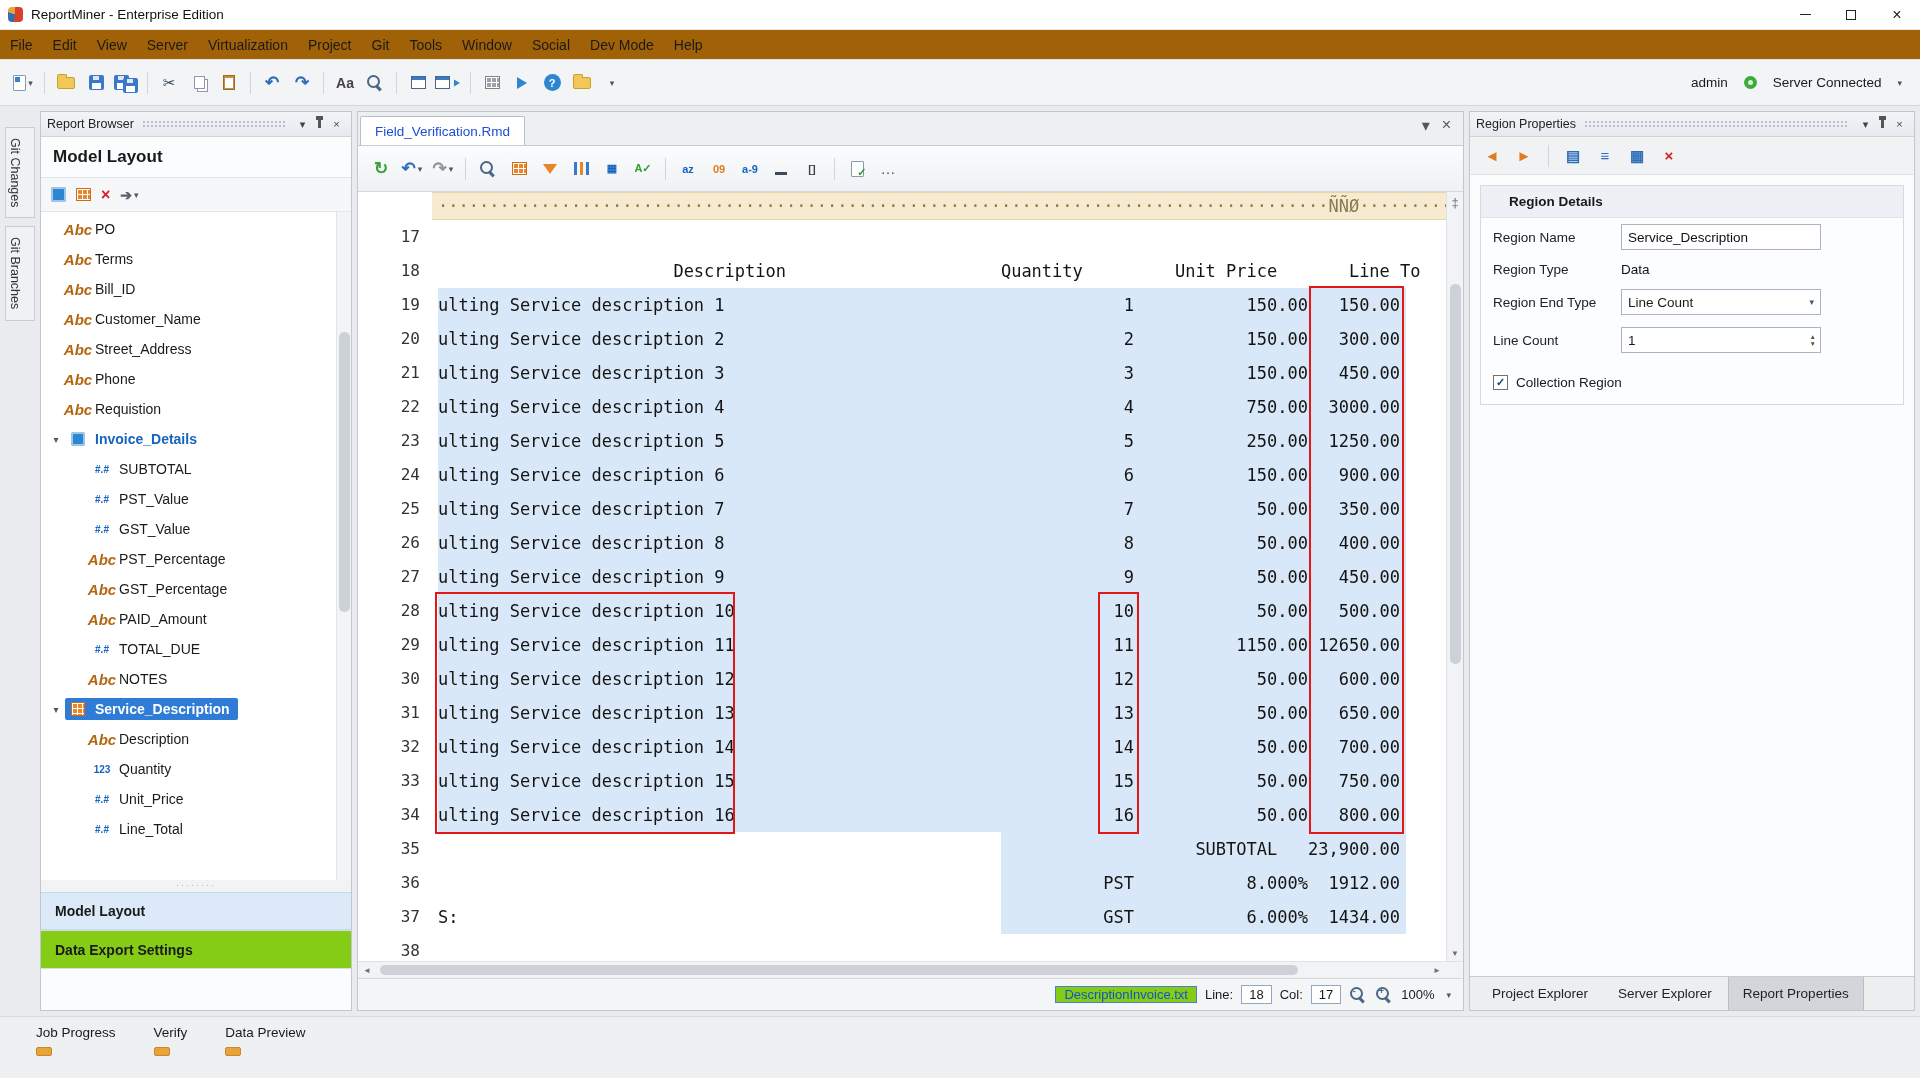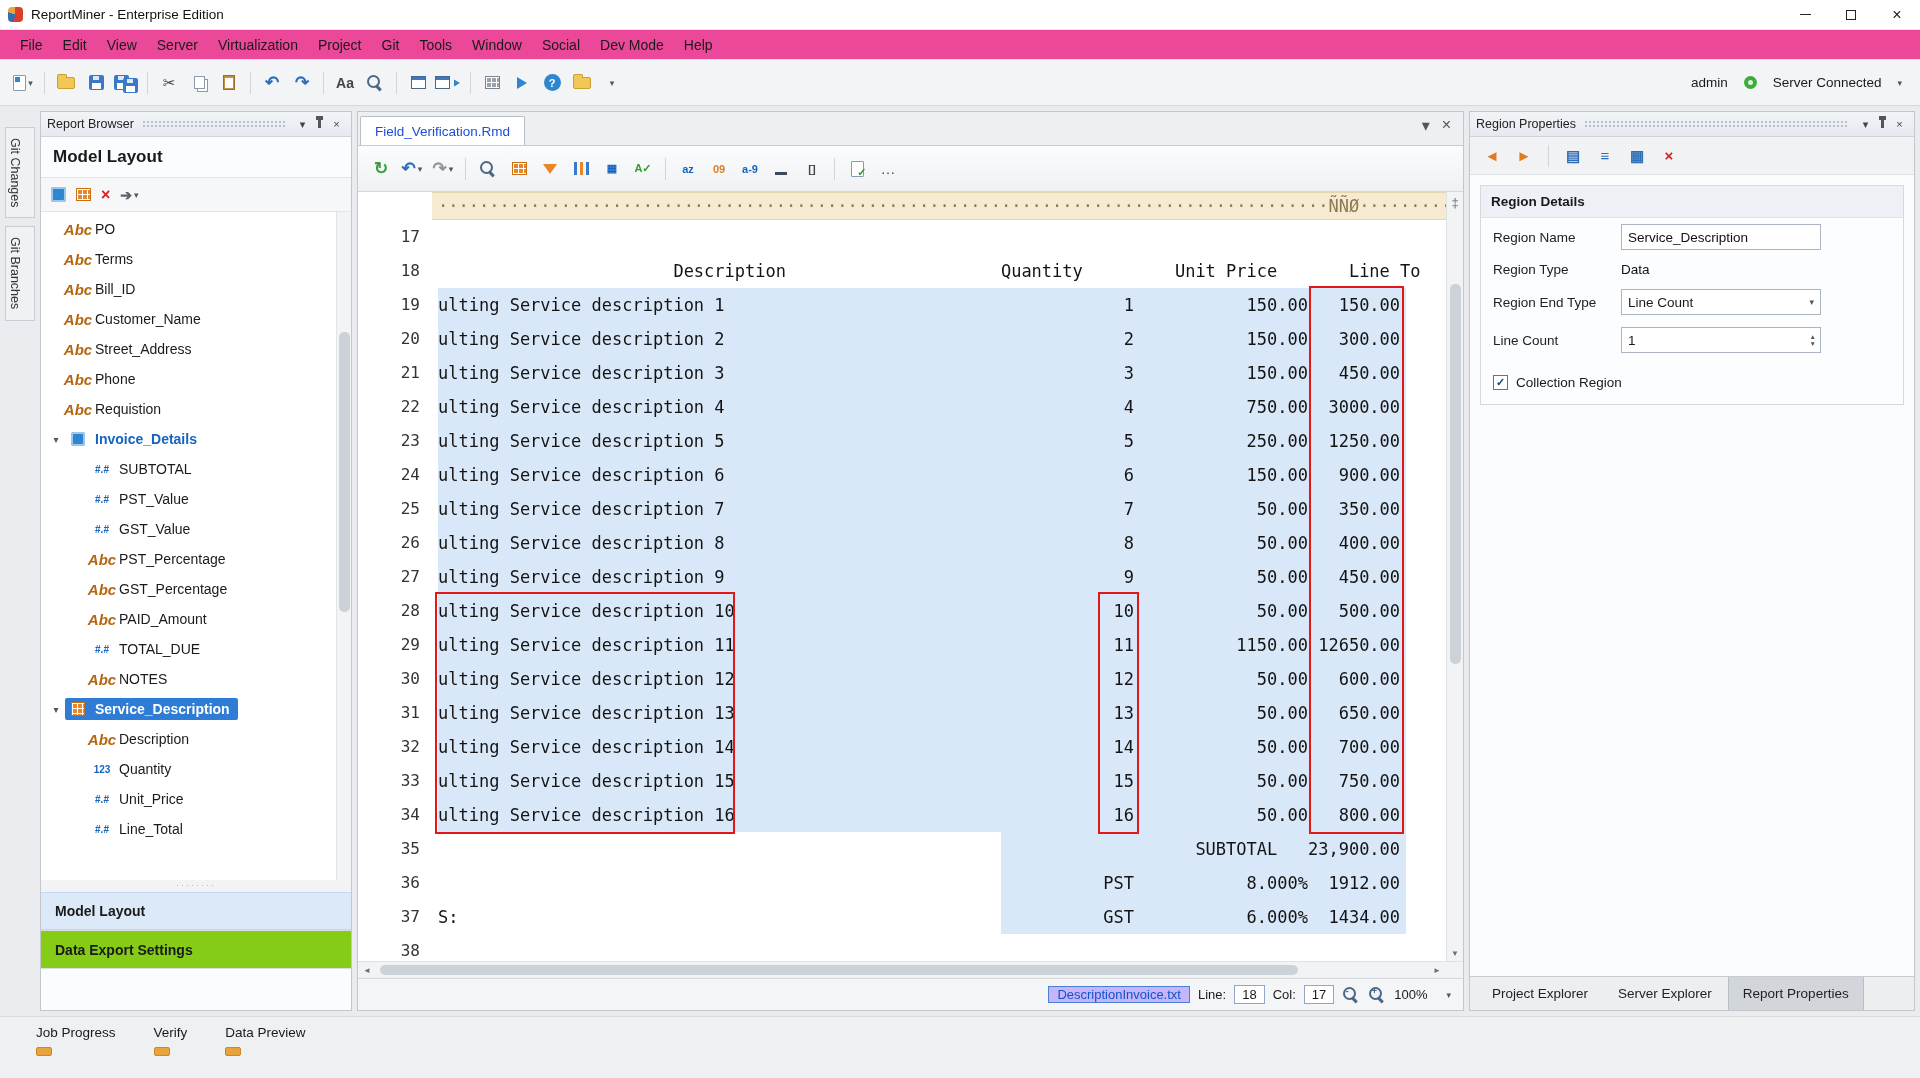--- a/index.html
+++ b/index.html
@@ -10,21 +10,21 @@
   .titlebar{height:30px;background:#fff;display:flex;align-items:center;gap:8px;padding-left:8px;border-bottom:1px solid #e6e6e6}
   .app-logo{width:15px;height:15px;border-radius:4px;background:conic-gradient(#d8402a 0 55%,#2f6fb8 55% 80%,#e8a33c 80% 100%)}
   .title-text{font-size:13.5px;color:#111}
   .win-controls{margin-left:auto;display:flex;height:100%}
   .win-btn{width:46px;display:flex;align-items:center;justify-content:center;color:#222}
   .min-glyph{width:11px;height:1.5px;background:#222}
   .max-glyph{width:10px;height:10px;border:1.5px solid #222}
   .close-glyph{font-size:16px;line-height:1}
 
   
-  .menubar{height:30px;background:#ec4899;display:flex;padding-left:10px;border-bottom:1px solid #e2e2e2}
+  .menubar{height:30px;background:#a16207;display:flex;border-bottom:1px solid #e2e2e2}
   .menu-item{padding:0 10px;font-size:14px;height:100%;display:flex;align-items:center;color:#1a1a1a}
 
   
   .toolbar{height:46px;background:#f3f4f6;border-bottom:1px solid #d5d7da;display:flex;align-items:center;gap:4px;padding:0 10px}
   .tbtn{min-width:26px;height:26px;display:flex;align-items:center;justify-content:center;gap:2px;border-radius:3px;color:#3c4a5a;font-size:15px}
   .sep{width:1px;height:22px;background:#d2d4d8;margin:0 4px}
   .blue-glyph{color:#2f6fb8;font-size:17px;font-weight:bold}
   .green-glyph{color:#3aa13a;font-size:17px;font-weight:bold}
   .gray-glyph{color:#8d949c;font-size:17px;font-weight:bold}
   .badge{font-size:11px;font-weight:bold;color:#1464c0}
@@ -120,31 +120,31 @@
   .vscroll{position:absolute;top:0;right:0;bottom:0;width:17px;background:#f2f3f5;border-left:1px solid #dfe1e4;display:flex;flex-direction:column;align-items:center;z-index:6}
   .vscroll .splitter{height:20px;display:flex;align-items:center;color:#6a7179;font-size:13px}
   .vscroll .arrow{height:16px;display:flex;align-items:center;color:#6a7179;font-size:8px;margin-top:auto}
   .vthumb{position:absolute;top:92px;height:380px;left:3px;width:11px;background:#cdd2d9;border-radius:5px}
   .hscroll{height:17px;background:#f2f3f5;border-top:1px solid #dfe1e4;display:flex;align-items:center}
   .hs-btn{width:18px;text-align:center;font-size:8px;color:#6a7179}
   .hs-track{flex:1;position:relative;height:100%}
   .hthumb{position:absolute;top:3px;bottom:3px;left:4px;right:130px;background:#cdd2d9;border-radius:5px}
   .hs-corner{width:17px}
   .doc-status{height:32px;background:#f4f5f7;border-top:1px solid #d5d7da;display:flex;align-items:center;justify-content:flex-end;gap:8px;padding:0 12px;font-size:13px}
-  .file-chip{color:#1254c8;border:1px solid #4b7fd6;background:#c4b5fd;padding:0 8px}
+  .file-chip{color:#1254c8;border:1px solid #4b7fd6;background:#84cc16;padding:0 8px}
   .num-chip{border:1px solid #8fa8c8;background:#fff;padding:1px 7px}
-  .zoom-label{display:flex;align-items:center;gap:19px}
+  .zoom-label{display:flex;align-items:center;gap:12px}
 
   
   .rp-toolbar{height:38px;display:flex;align-items:center;gap:8px;padding:0 10px;background:#f0f2f4;border-bottom:1px solid #dfe2e6}
   .rp-ic{width:24px;height:24px;display:flex;align-items:center;justify-content:center;font-size:15px}
   .orange-arrow{color:#e07b20;font-weight:bold}
   .rp-body{flex:1;background:#fbfcfd;display:flex;flex-direction:column}
   .group{margin:10px;border:1px solid #d5dae0;background:#fcfdfe}
-  .group-header{background:#edf1f6;border-bottom:1px solid #dfe3e9;padding:8px 10px;font-weight:bold;font-size:13.5px}
+  .group-header{background:#edf1f6;border-bottom:1px solid #dfe3e9;padding:8px 28px;font-weight:bold;font-size:13.5px}
   .field-row{display:flex;align-items:center;padding:6px 12px;font-size:13.5px}
   .field-label{width:128px;color:#222;flex:0 0 128px}
   .text-input{width:200px;height:26px;border:1px solid #abb4c0;background:#fff;padding:0 6px;font-size:13.5px;font-family:inherit;color:#111}
   .plain-value{font-size:13.5px;color:#111}
   .select-box{width:200px;height:26px;border:1px solid #abb4c0;background:#fff;display:flex;align-items:center;justify-content:space-between;padding:0 6px}
   .spin-box{width:200px;height:26px;border:1px solid #abb4c0;background:#fff;display:flex;align-items:center;justify-content:space-between;padding:0 2px 0 6px}
   .spin-arrows{display:flex;flex-direction:column;line-height:6px;font-size:6.5px;color:#555;gap:1px;padding-right:2px}
   .cb-row{display:flex;align-items:flex-end;gap:8px;padding:16px 12px 14px;font-size:13.5px}
   .checkbox{width:15px;height:15px;border:1px solid #707070;background:#fff;display:flex;align-items:center;justify-content:center;font-size:11px;color:#14477e;font-weight:bold}
   .checkbox.checked::after{content:"✓"}

